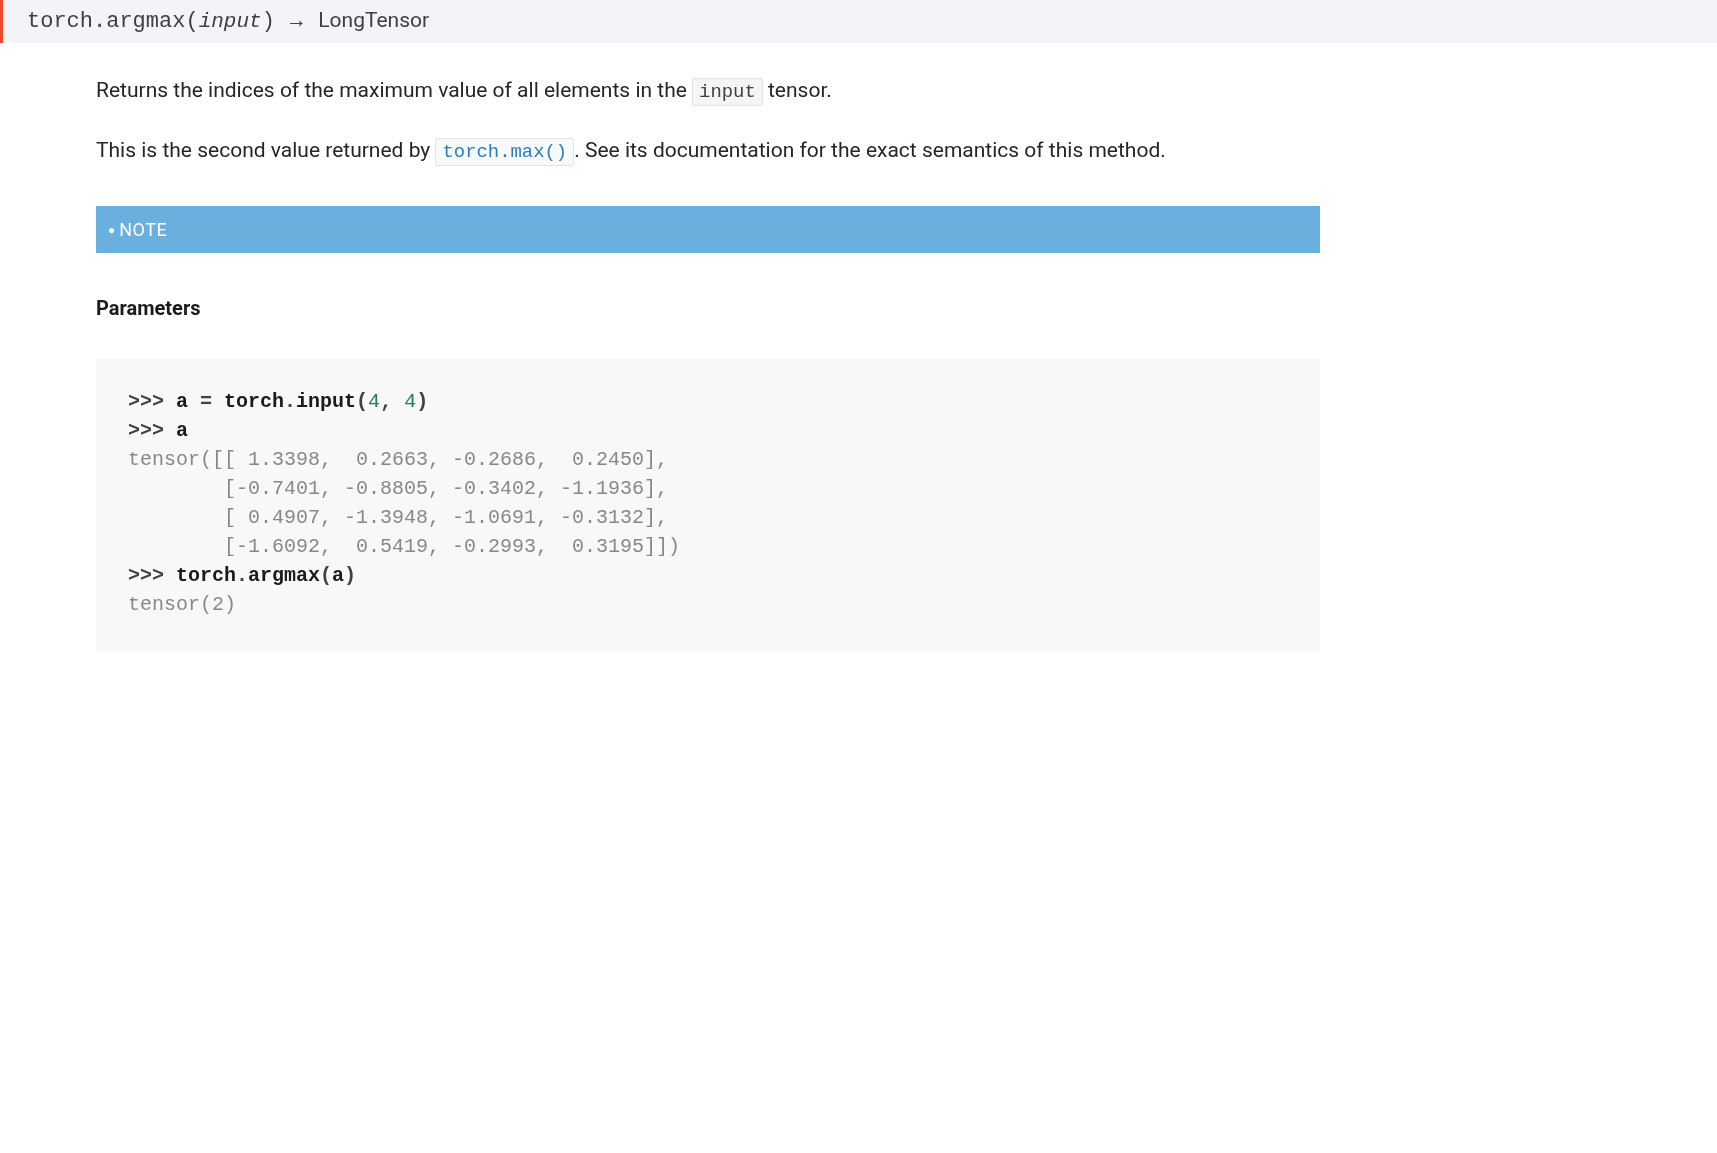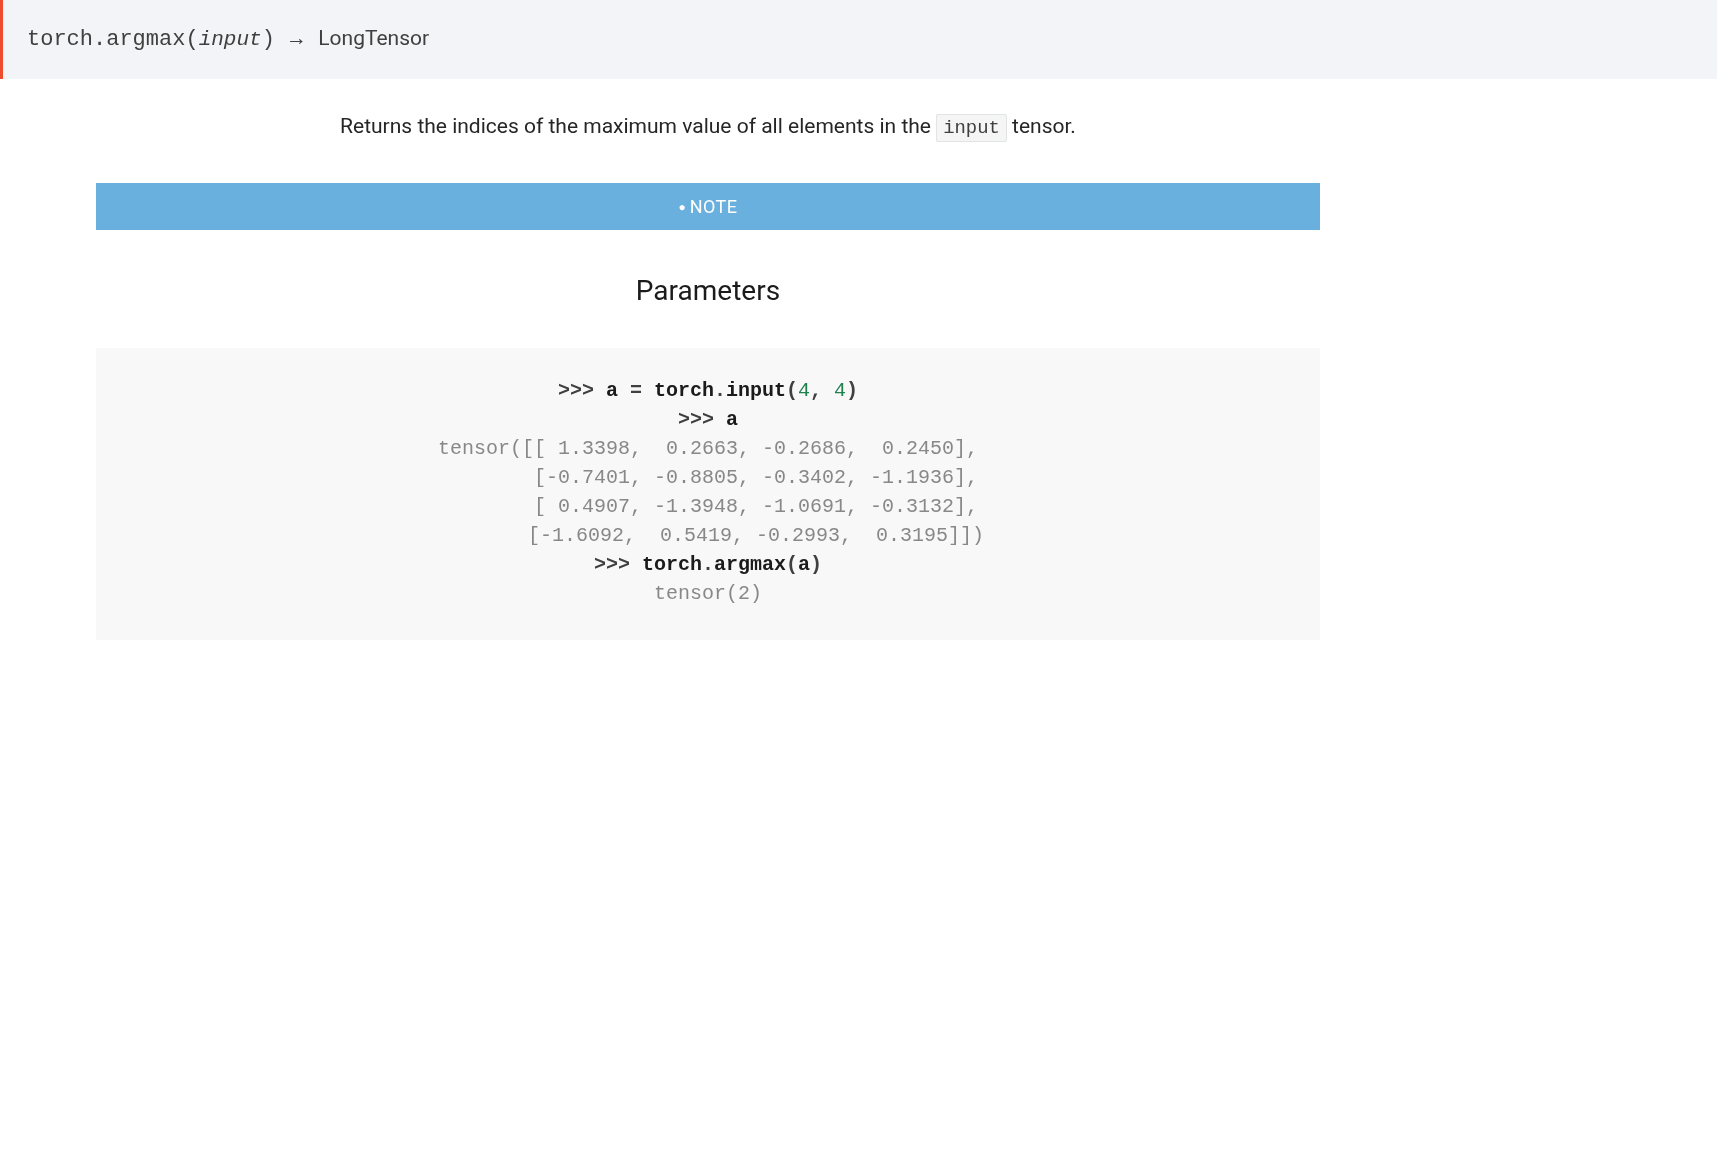--- a/index.html
+++ b/index.html
@@ -6,40 +6,39 @@
   body {
     font-family: -apple-system, BlinkMacSystemFont, "Segoe UI", Roboto, "Helvetica Neue", Arial, sans-serif;
     font-size: 21px;
     color: #1b1b1b;
     background: #fff;
     line-height: 1.5;
   }
   .signature-block {
     background: #f3f4f7;
     border-left: 3px solid #ee4c2c;
-    padding: 23px 24px;
+    padding: 5px 24px;
     margin: 0 0 32px 0;
   }
   .sig-qualname {
     font-family: "SFMono-Regular", Consolas, "Liberation Mono", Menlo, monospace;
     color: #404040;
     font-size: 22px;
   }
   .sig-paren { color: #404040; }
   .sig-param {
     font-style: italic;
     font-family: "SFMono-Regular", Consolas, "Liberation Mono", Menlo, monospace;
     color: #404040;
   }
   .sig-arrow { color: #404040; margin: 0 6px; }
   .sig-return { color: #404040; }
   .doc-body {
     padding: 0 0 0 96px;
     max-width: 1320px;
-    text-align: center;
   }
   .doc-body p { margin-bottom: 28px; color: #262626; }
   .inline-code {
     font-family: "SFMono-Regular", Consolas, "Liberation Mono", Menlo, monospace;
     background: #f5f5f5;
     border: 1px solid #e1e4e5;
     padding: 2px 6px;
     border-radius: 2px;
     font-size: 0.9em;
     color: #404040;
@@ -62,22 +61,22 @@
     letter-spacing: 0.5px;
   }
   .note-title::before { content: "● "; font-size: 12px; vertical-align: 2px; }
   .note-body {
     background: #f3f6f8;
     padding: 24px 28px;
     color: #262626;
   }
   .field-list { margin: 36px 0; }
   .field-name {
-    font-weight: 400;
-    font-size: 28px;
+    font-weight: 700;
+    font-size: 20px;
     margin-bottom: 20px;
     color: #1b1b1b;
   }
   .field-body { padding-left: 90px; color: #262626; }
   .field-body strong { font-weight: 700; }
   .param-type {
     font-style: italic;
     color: #ee4c2c;
   }
   .example-label { margin: 32px 0 24px 0; color: #262626; }
@@ -105,20 +104,23 @@
   <span class="sig-arrow">→</span>
   <span class="sig-return">LongTensor</span>
 </div>
 
 <div class="doc-body">
 
   <p>
     <span>Returns the indices of the maximum value of all elements in the </span><code class="inline-code">input</code><span> tensor.</span>
   </p>
 
+  <p>
+    <span>This is the second value returned by </span><a class="inline-xref">torch.max()</a><span>. See its documentation for the exact semantics of this method.</span>
+  </p>
 
   <div class="note-box">
     <div class="note-title">NOTE</div>
   </div>
 
   <div class="field-list">
     <div class="field-name">Parameters</div>
   </div>
 
 

